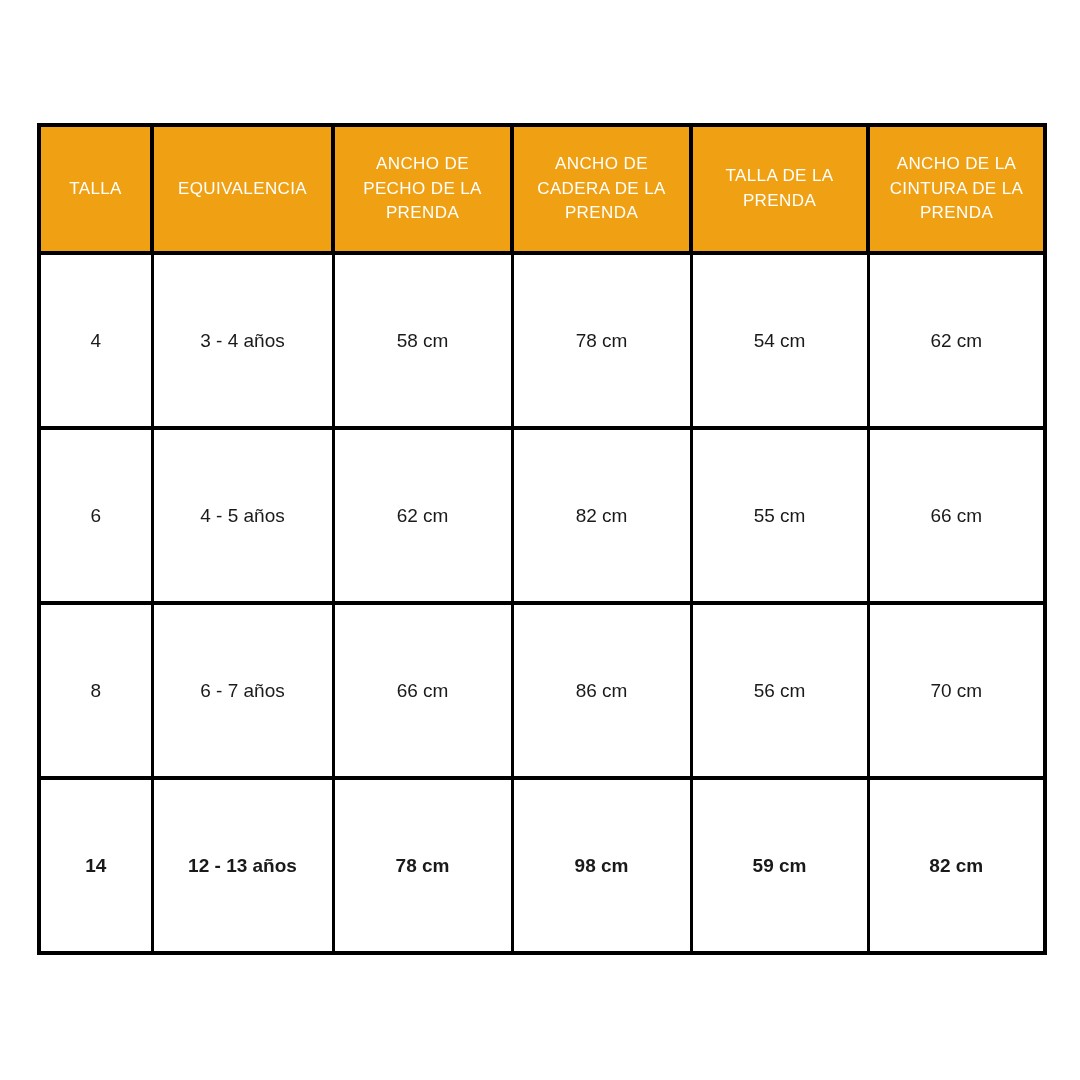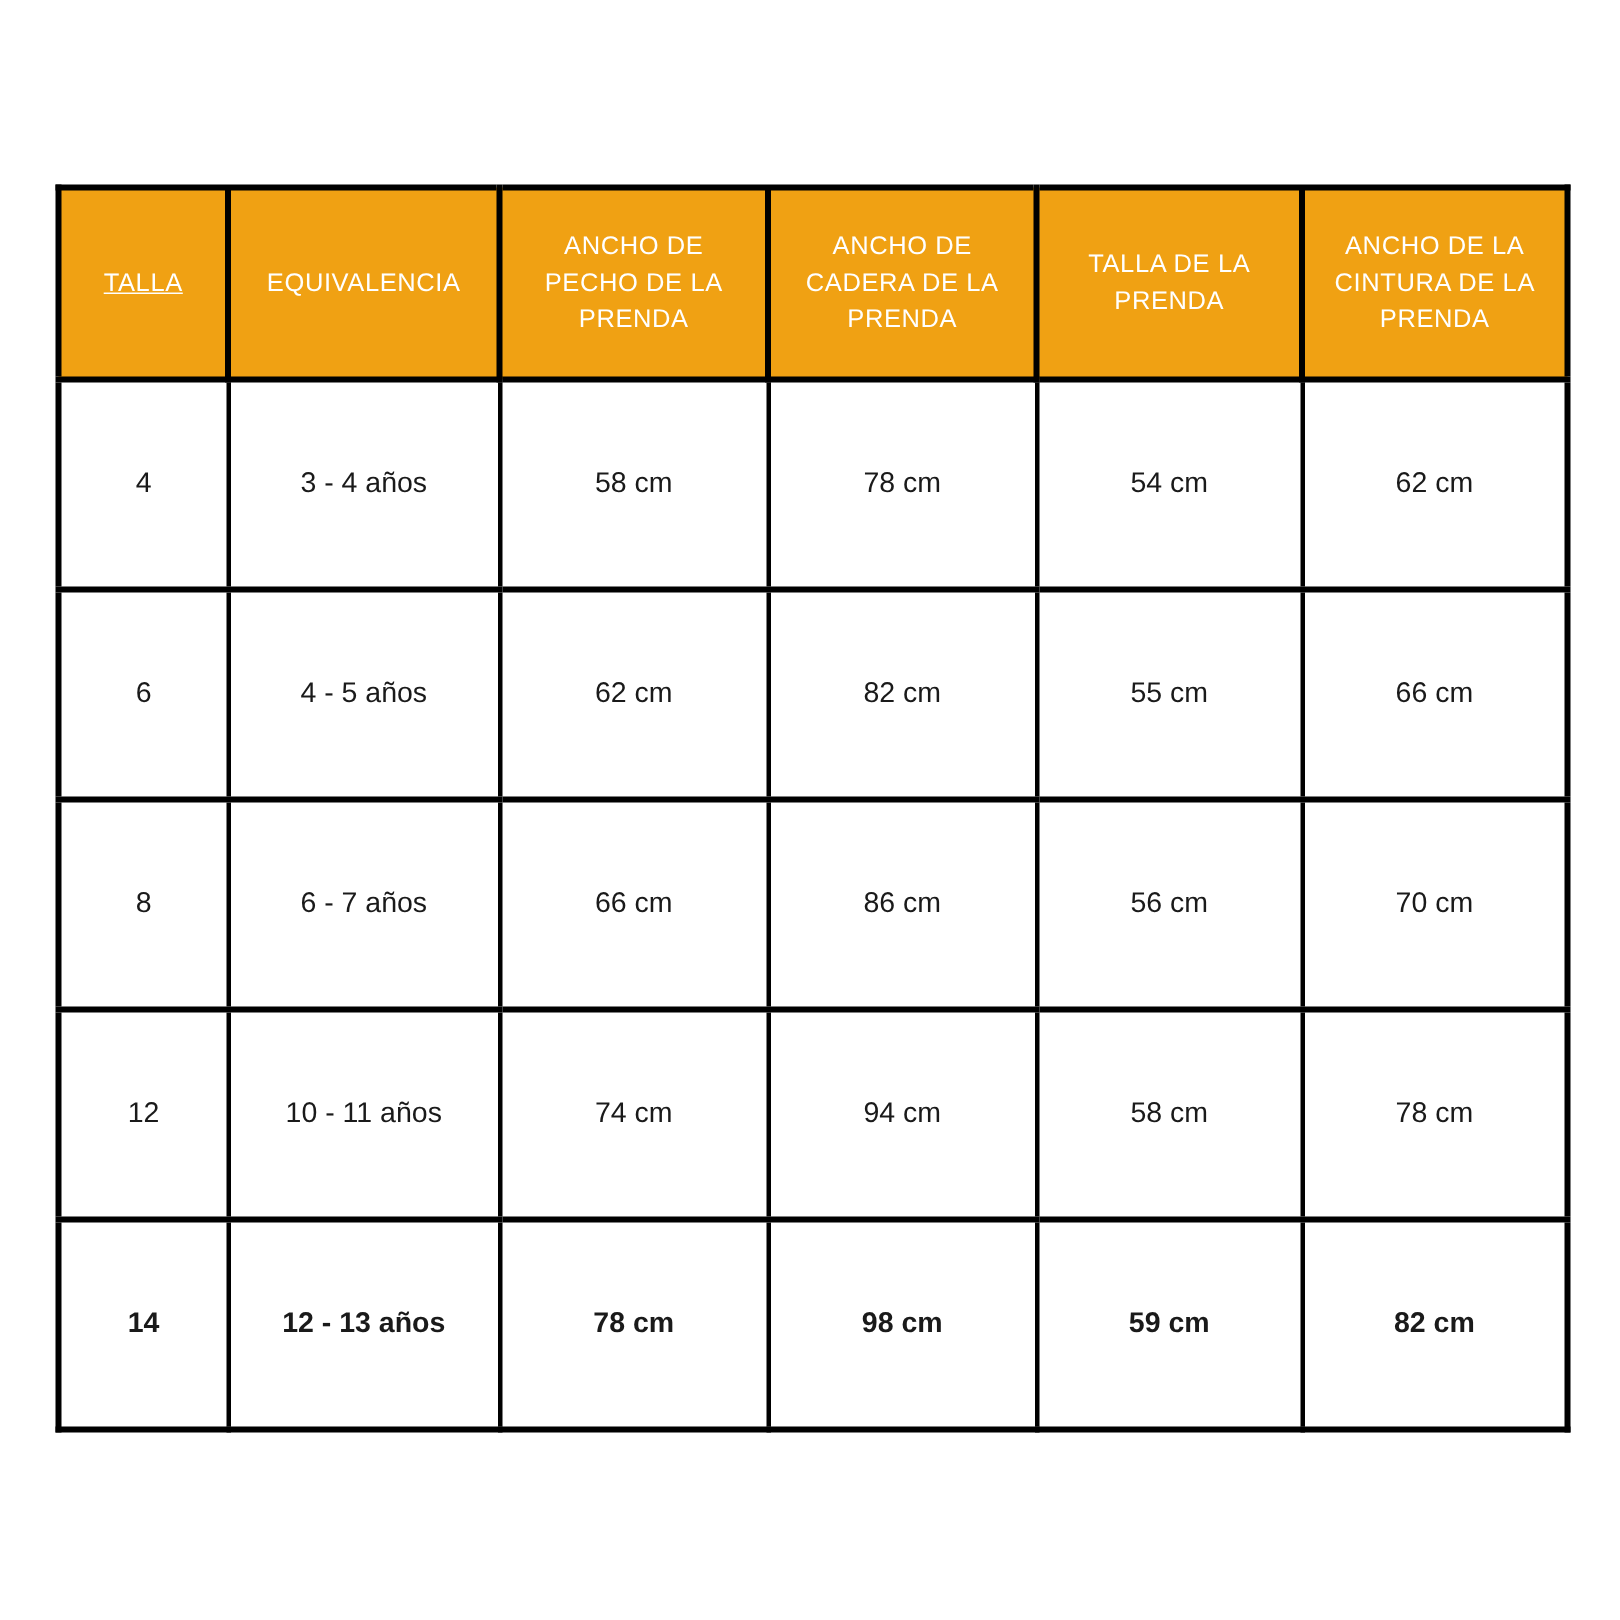--- a/index.html
+++ b/index.html
@@ -55,21 +55,21 @@
     line-height: 1.45;
     text-align: center;
     vertical-align: middle;
     height: 128px;
     padding: 4px 8px;
     border-left: 4px solid #000000;
     border-right: 4px solid #000000;
     border-bottom: 4px solid #000000;
     box-sizing: border-box;
   }
-  thead th:first-child { border-left: none; text-decoration: underline; }
+  thead th:first-child { border-left: none; }
   thead th:last-child  { border-right: none; }
 
   tbody td {
     background: #ffffff;
     color: #1A1A1A;
     font-size: 19px;
     font-weight: 400;
     text-align: center;
     vertical-align: middle;
     height: 117px;
@@ -130,28 +130,20 @@
         </tr>
         <tr>
           <td>8</td>
           <td>6 - 7 años</td>
           <td>66 cm</td>
           <td>86 cm</td>
           <td>56 cm</td>
           <td>70 cm</td>
         </tr>
         <tr>
-          <td>12</td>
-          <td>10 - 11 años</td>
-          <td>74 cm</td>
-          <td>94 cm</td>
-          <td>58 cm</td>
-          <td>78 cm</td>
-        </tr>
-        <tr>
           <td>14</td>
           <td>12 - 13 años</td>
           <td>78 cm</td>
           <td>98 cm</td>
           <td>59 cm</td>
           <td>82 cm</td>
         </tr>
       </tbody>
     </table>
   </div>

